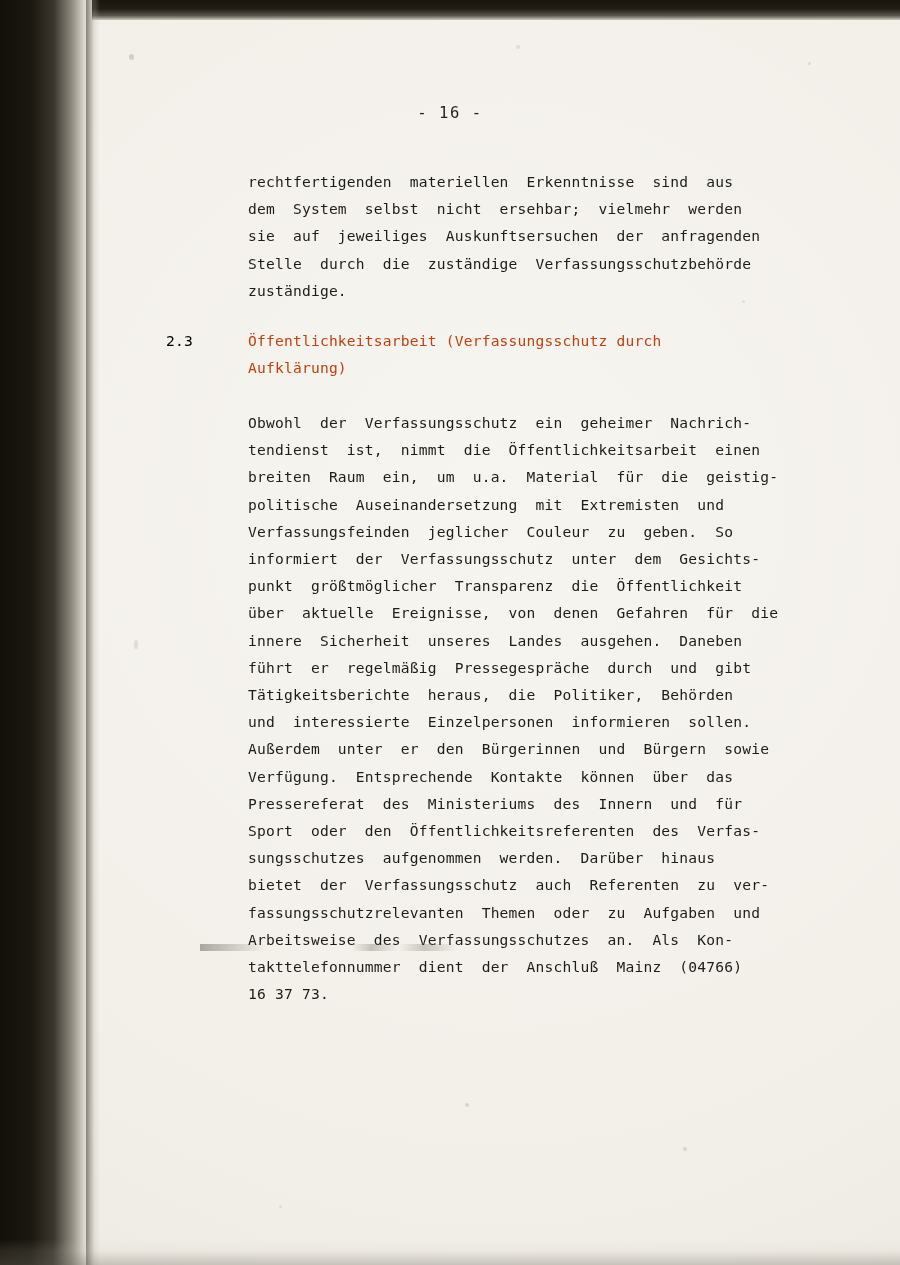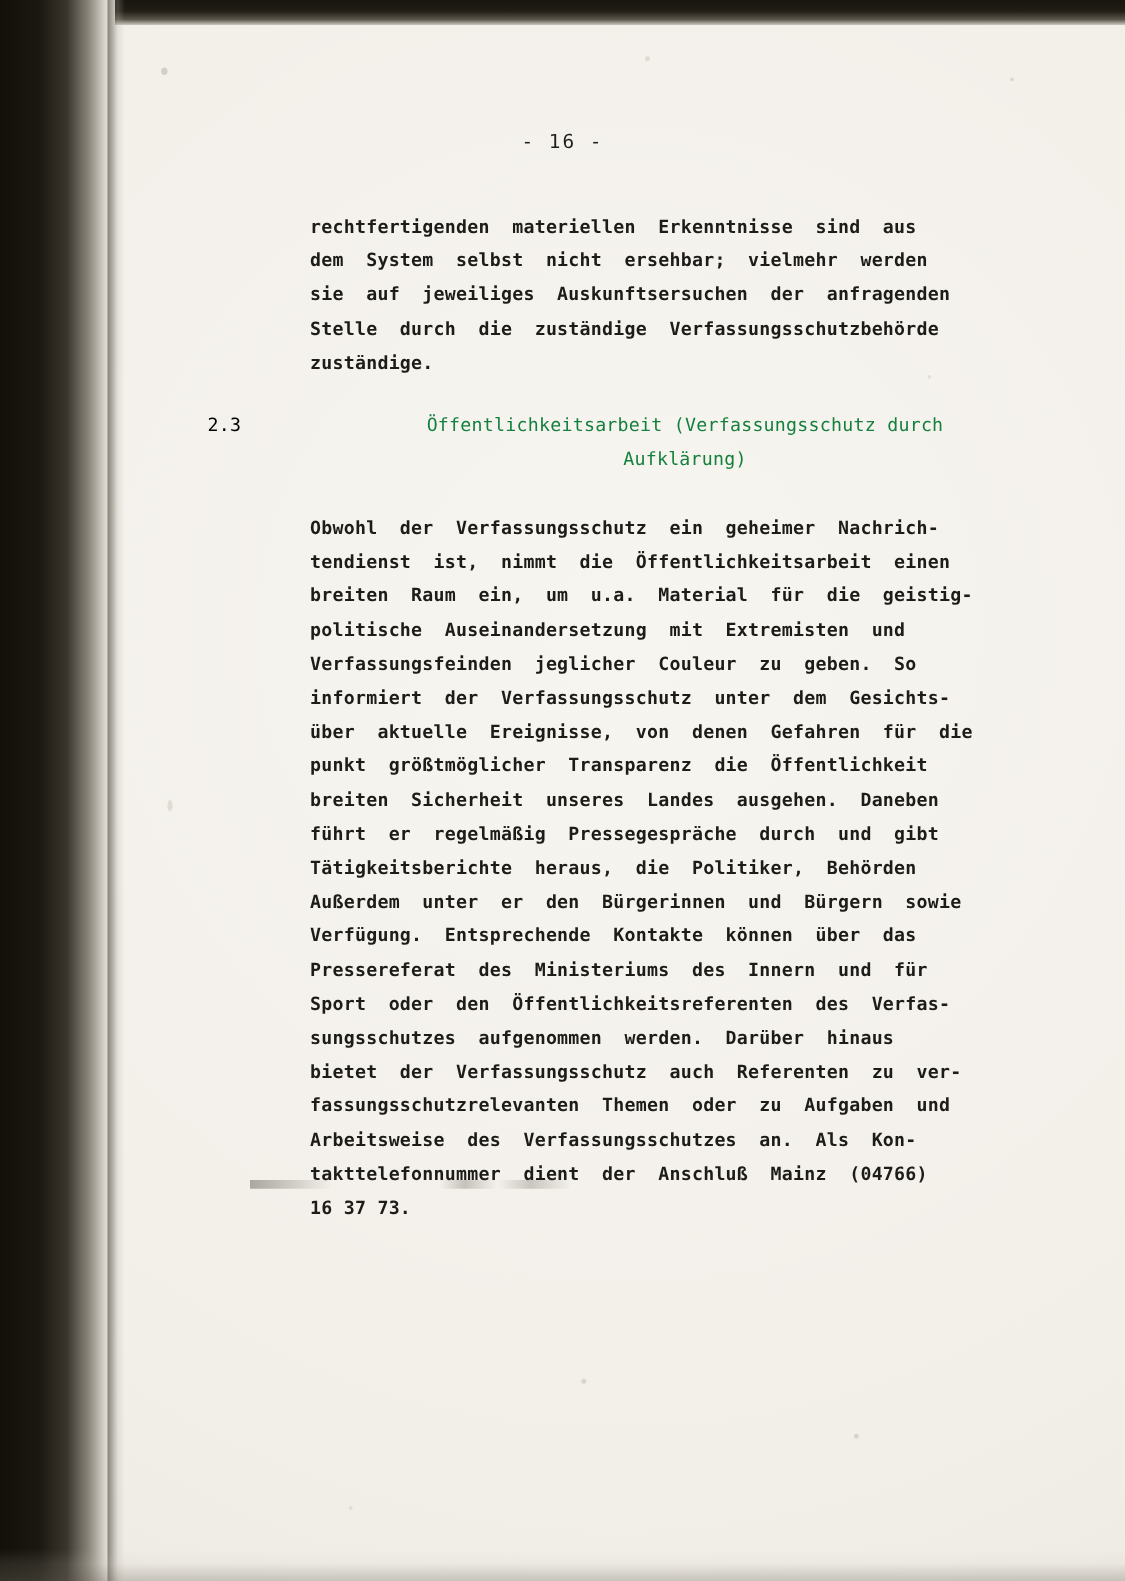--- a/index.html
+++ b/index.html
@@ -105,44 +105,42 @@
     font-size: 14.6px;
     line-height: 27.2px;
     text-align: justify;
     text-justify: inter-word;
     color: #1e1c19;
     letter-spacing: .2px;
   }
   .para .line {
     display: block;
     white-space: pre;
-    font-weight: bold;
   }
 
   #para-1 { top: 168px; }
 
   #section-number {
     position: absolute;
     left: 166px;
     top: 327px;
     font-size: 14.6px;
     line-height: 27.2px;
     color: #000000;
     letter-spacing: .2px;
   }
   #section-heading {
     position: absolute;
     left: 248px;
     top: 327px;
     width: 600px;
     font-size: 14.6px;
     line-height: 27.2px;
-    color: #15803d;
+    color: #c2410c;
     letter-spacing: .2px;
-    text-align: center;
   }
   #section-heading .line { display: block; white-space: pre; }
 
   #para-2 { top: 409px; }
 
   
   #artifact-strike {
     position: absolute;
     left: 200px;
     top: 944px;
@@ -194,25 +192,26 @@
       <span class="line">Aufklärung)</span>
     </div>
 
     <div class="para" id="para-2">
       <span class="line">Obwohl  der  Verfassungsschutz  ein  geheimer  Nachrich-</span>
       <span class="line">tendienst  ist,  nimmt  die  Öffentlichkeitsarbeit  einen</span>
       <span class="line">breiten  Raum  ein,  um  u.a.  Material  für  die  geistig-</span>
       <span class="line">politische  Auseinandersetzung  mit  Extremisten  und</span>
       <span class="line">Verfassungsfeinden  jeglicher  Couleur  zu  geben.  So</span>
       <span class="line">informiert  der  Verfassungsschutz  unter  dem  Gesichts-</span>
+      <span class="line">punkt  größtmöglicher  Transparenz  die  Öffentlichkeit</span>
       <span class="line">über  aktuelle  Ereignisse,  von  denen  Gefahren  für  die</span>
-      <span class="line">punkt  größtmöglicher  Transparenz  die  Öffentlichkeit</span>
-      <span class="line">breiten  Sicherheit  unseres  Landes  ausgehen.  Daneben</span>
+      <span class="line">innere  Sicherheit  unseres  Landes  ausgehen.  Daneben</span>
       <span class="line">führt  er  regelmäßig  Pressegespräche  durch  und  gibt</span>
       <span class="line">Tätigkeitsberichte  heraus,  die  Politiker,  Behörden</span>
+      <span class="line">und  interessierte  Einzelpersonen  informieren  sollen.</span>
       <span class="line">Außerdem  unter  er  den  Bürgerinnen  und  Bürgern  sowie</span>
       <span class="line">Verfügung.  Entsprechende  Kontakte  können  über  das</span>
       <span class="line">Pressereferat  des  Ministeriums  des  Innern  und  für</span>
       <span class="line">Sport  oder  den  Öffentlichkeitsreferenten  des  Verfas-</span>
       <span class="line">sungsschutzes  aufgenommen  werden.  Darüber  hinaus</span>
       <span class="line">bietet  der  Verfassungsschutz  auch  Referenten  zu  ver-</span>
       <span class="line">fassungsschutzrelevanten  Themen  oder  zu  Aufgaben  und</span>
       <span class="line">Arbeitsweise  des  Verfassungsschutzes  an.  Als  Kon-</span>
       <span class="line">takttelefonnummer  dient  der  Anschluß  Mainz  (04766)</span>
       <span class="line">16 37 73.</span>

